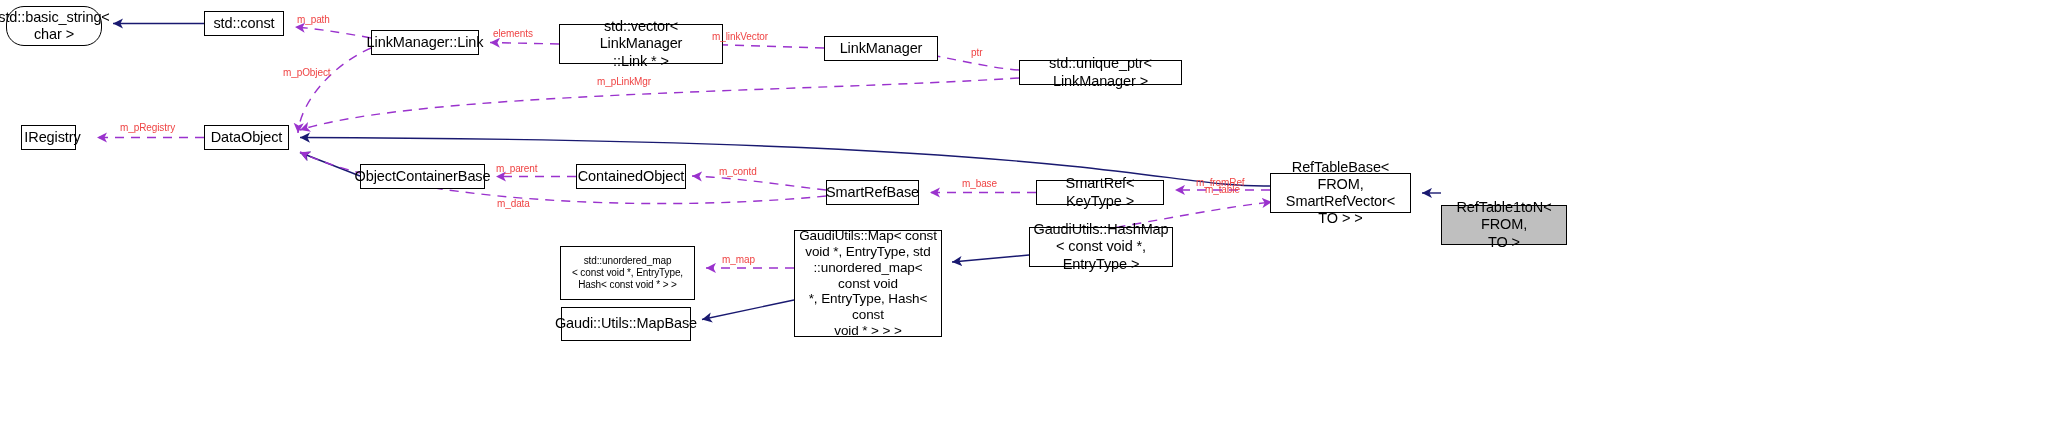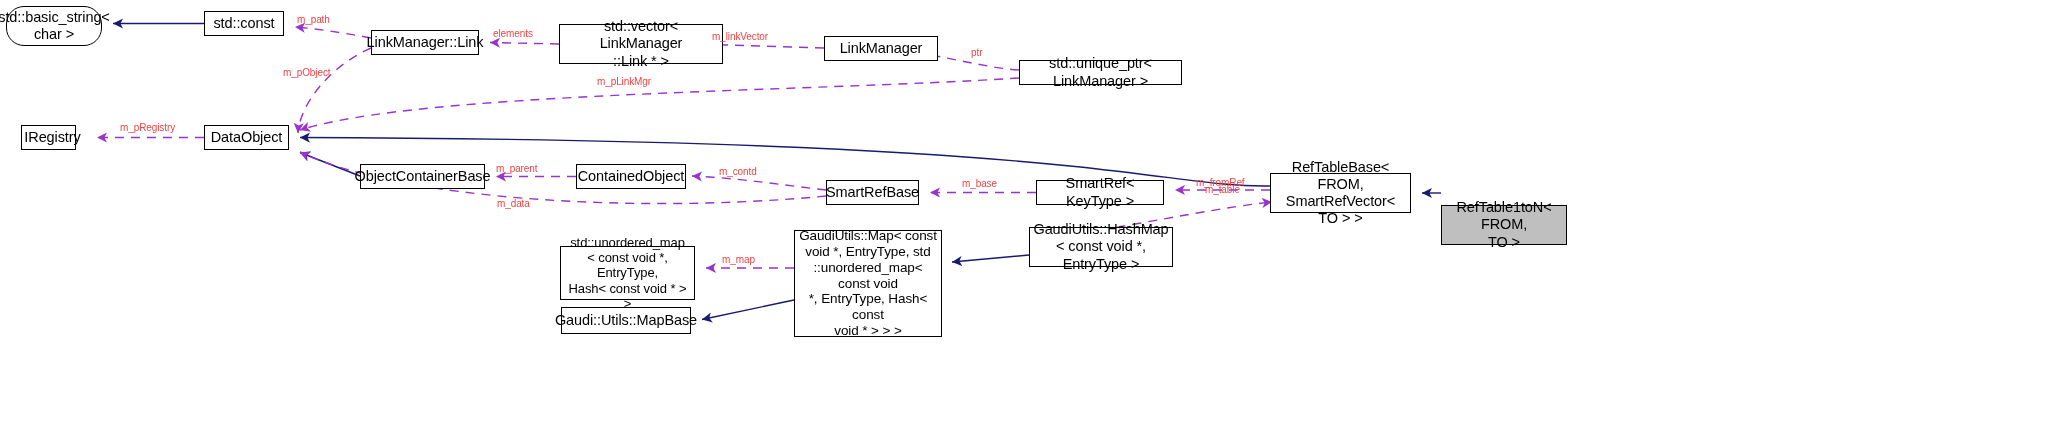--- a/index.html
+++ b/index.html
@@ -128,25 +128,25 @@
 
   <div class="node" style="left:1029px; top:227px; width:144px; height:40px;">GaudiUtils::HashMap
 &lt; const void *, EntryType &gt;</div>
 
   <div class="node" style="left:794px; top:230px; width:148px; height:107px; font-size:13.5px;">GaudiUtils::Map&lt; const
 void *, EntryType, std
 ::unordered_map&lt; const void
 *, EntryType, Hash&lt; const
 void * &gt; &gt; &gt;</div>
 
-  <div class="node" style="left:560px; top:246px; width:135px; height:54px; font-size:13px;">std::unordered_map
+  <div class="node" style="left:560px; top:246px; width:135px; height:54px; font-size:10px;">std::unordered_map
 &lt; const void *, EntryType,
 Hash&lt; const void * &gt; &gt;</div>
 
-  <div class="node" style="left:561px; top:307px; width:130px; height:27px;">Gaudi::Utils::MapBase</div>
+  <div class="node" style="left:561px; top:307px; width:130px; height:34px;">Gaudi::Utils::MapBase</div>
 
   <div class="edge-label" style="left:297px; top:14px;">m_path</div>
 
   <div class="edge-label" style="left:493px; top:28px;">elements</div>
 
   <div class="edge-label" style="left:712px; top:31px;">m_linkVector</div>
 
   <div class="edge-label" style="left:971px; top:47px;">ptr</div>
 
   <div class="edge-label" style="left:283px; top:28px;margin-top:39px;">m_pObject</div>

